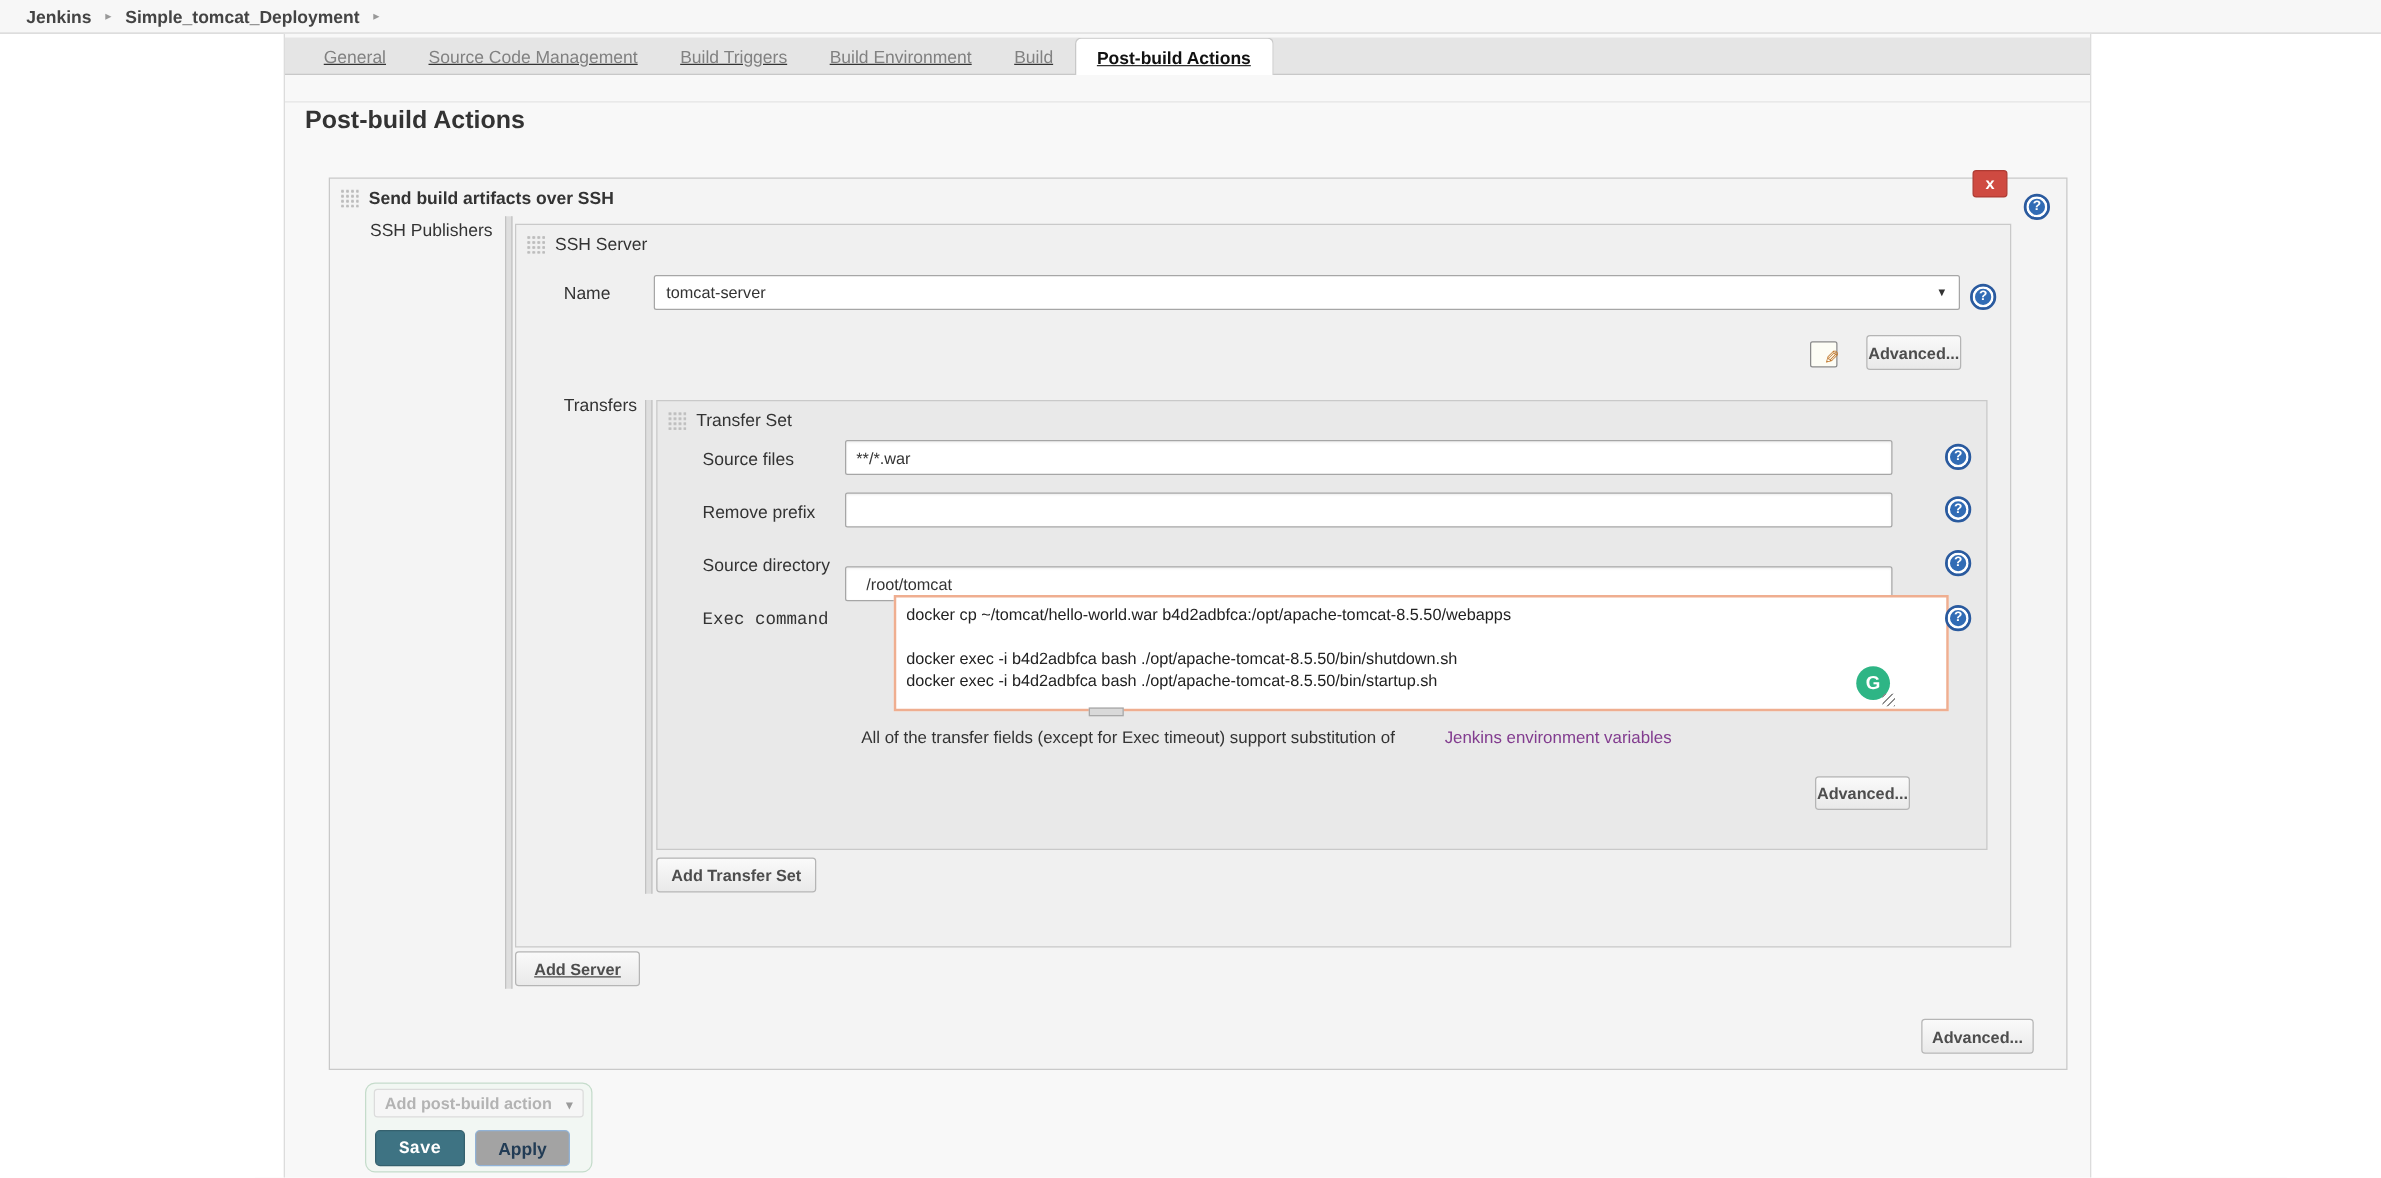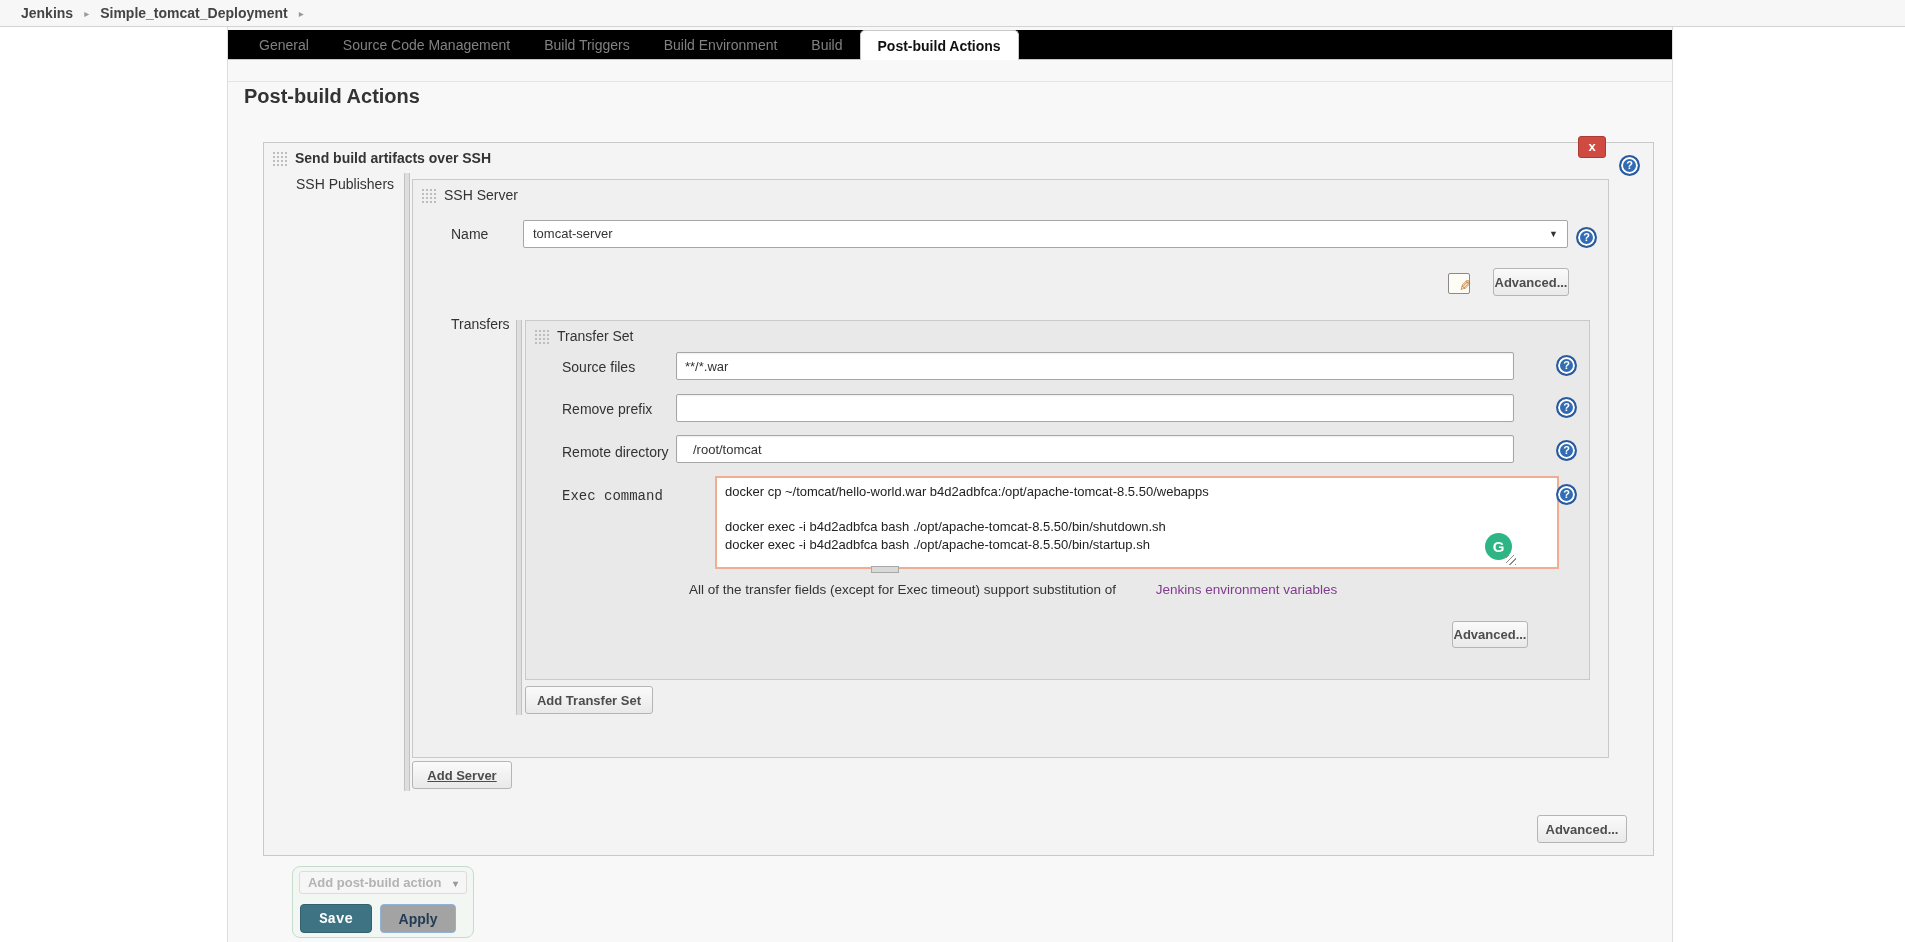--- a/index.html
+++ b/index.html
@@ -11,22 +11,22 @@
     background:#f7f7f7; border-bottom:1px solid #d4d4d4;
     display:flex; align-items:center; padding-left:21px; }
   .crumb { font-size:14px; color:#444; text-decoration:none; cursor:pointer;font-weight:bold; }
   .crumb-sep { color:#999; font-size:10px; margin:0 11px; }
 
   
   .content { position:absolute; left:227px; top:27px; width:1446px; height:915px;
     background:#f8f8f8; border-left:1px solid #dcdcdc; border-right:1px solid #dcdcdc; }
 
   .tabbar { position:absolute; left:0; top:3px; right:0; height:30px;
-    background:#000000; border-bottom:1px solid #c8c8c8;
-    display:flex; align-items:stretch; padding-left:14px; }
+    background:#e5e5e5; border-bottom:1px solid #c8c8c8;
+    display:flex; align-items:stretch; padding-left:14px;text-decoration:underline; }
   .tab { font-size:14px; color:#818181; padding:0 17px; display:flex; align-items:center;
     cursor:pointer; white-space:nowrap; }
   .tab.active { background:#fff; color:#111; font-weight:bold;
     border:1px solid #c8c8c8; border-bottom:none; border-radius:5px 5px 0 0;
     margin-bottom:-1px; position:relative; z-index:2; }
 
   .top-divider { position:absolute; left:0; right:0; top:54px; height:1px; background:#e4e4e4; }
 
   .page-title { position:absolute; left:16px; top:58px; font-size:20px; font-weight:bold; color:#333; }
 
@@ -199,22 +199,22 @@
         </div>
 
         <div class="f-row-label" style="top:38px">Source files</div>
         <input class="f-input" style="top: 31px;" value="**/*.war">
         <span class="help-icon row-help" style="top:34px">?</span>
 
         <div class="f-row-label" style="top:80px">Remove prefix</div>
         <input class="f-input" style="top: 73px;" value="">
         <span class="help-icon row-help" style="top:76px">?</span>
 
-        <div class="f-row-label" style="top:123px">Remote directory</div>
-        <input class="f-input" style="top: 114px; padding-left: 16px;" value="/root/tomcat">
+        <div class="f-row-label" style="top:123px">Source directory</div>
+        <input class="f-input" style="top: 132px; padding-left: 16px;" value="/root/tomcat">
         <span class="help-icon row-help" style="top:119px">?</span>
 
         <div class="exec-label">Exec command</div>
         <div class="exec-wrap">
           <textarea class="exec-area" spellcheck="false" style="">docker cp ~/tomcat/hello-world.war b4d2adbfca:/opt/apache-tomcat-8.5.50/webapps
 
 docker exec -i b4d2adbfca bash ./opt/apache-tomcat-8.5.50/bin/shutdown.sh
 docker exec -i b4d2adbfca bash ./opt/apache-tomcat-8.5.50/bin/startup.sh</textarea>
           <span class="grammarly-icon">G</span>
           <span class="resize-grip"></span>

